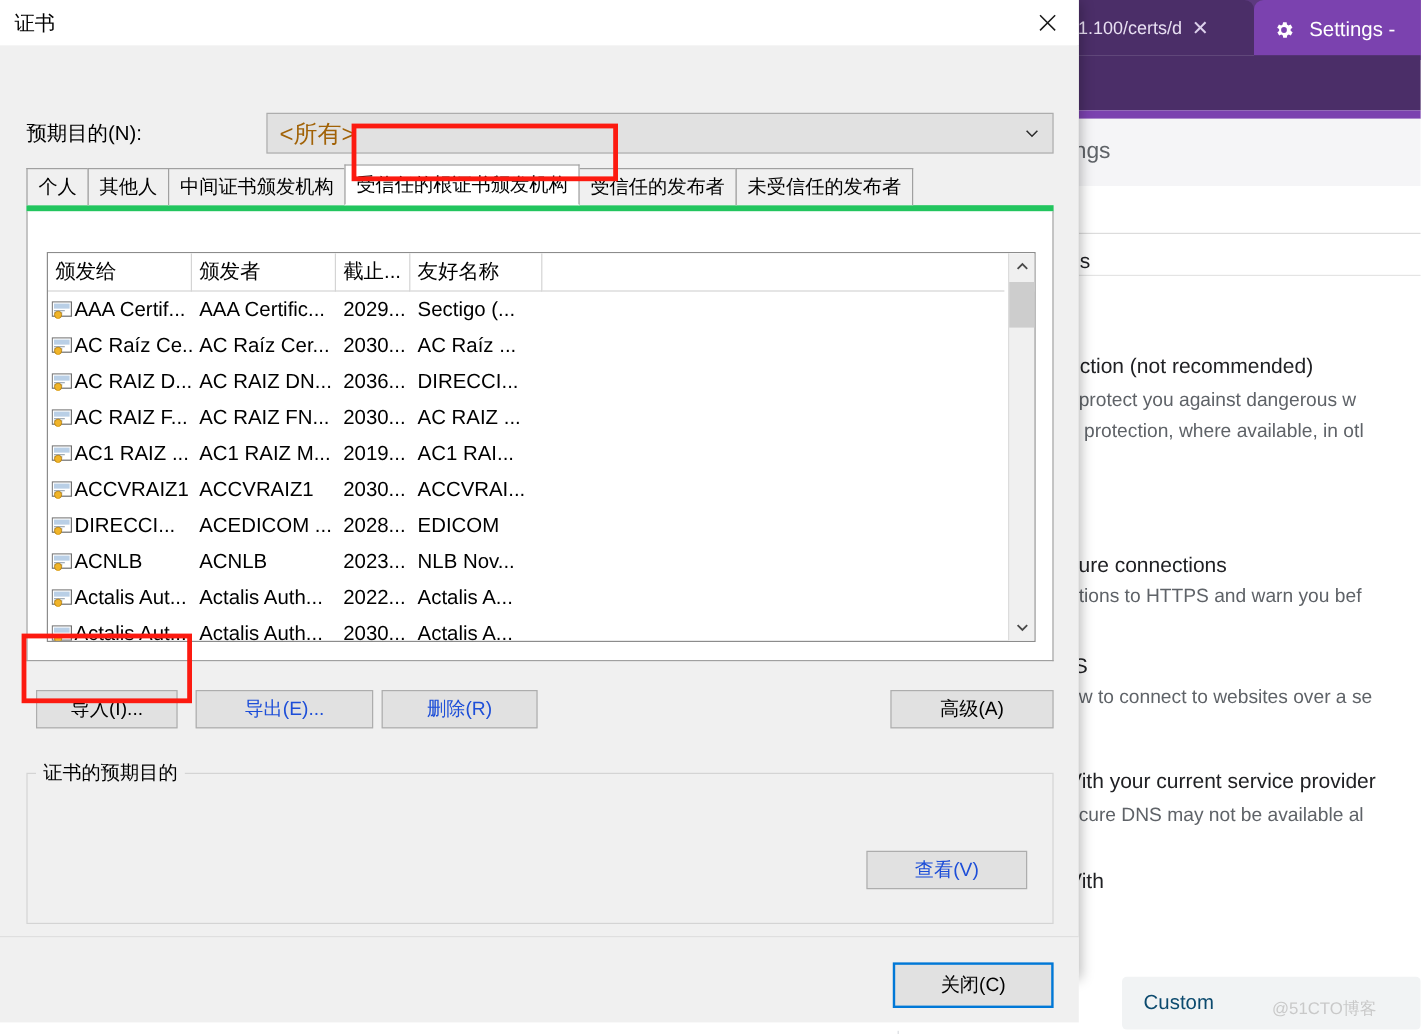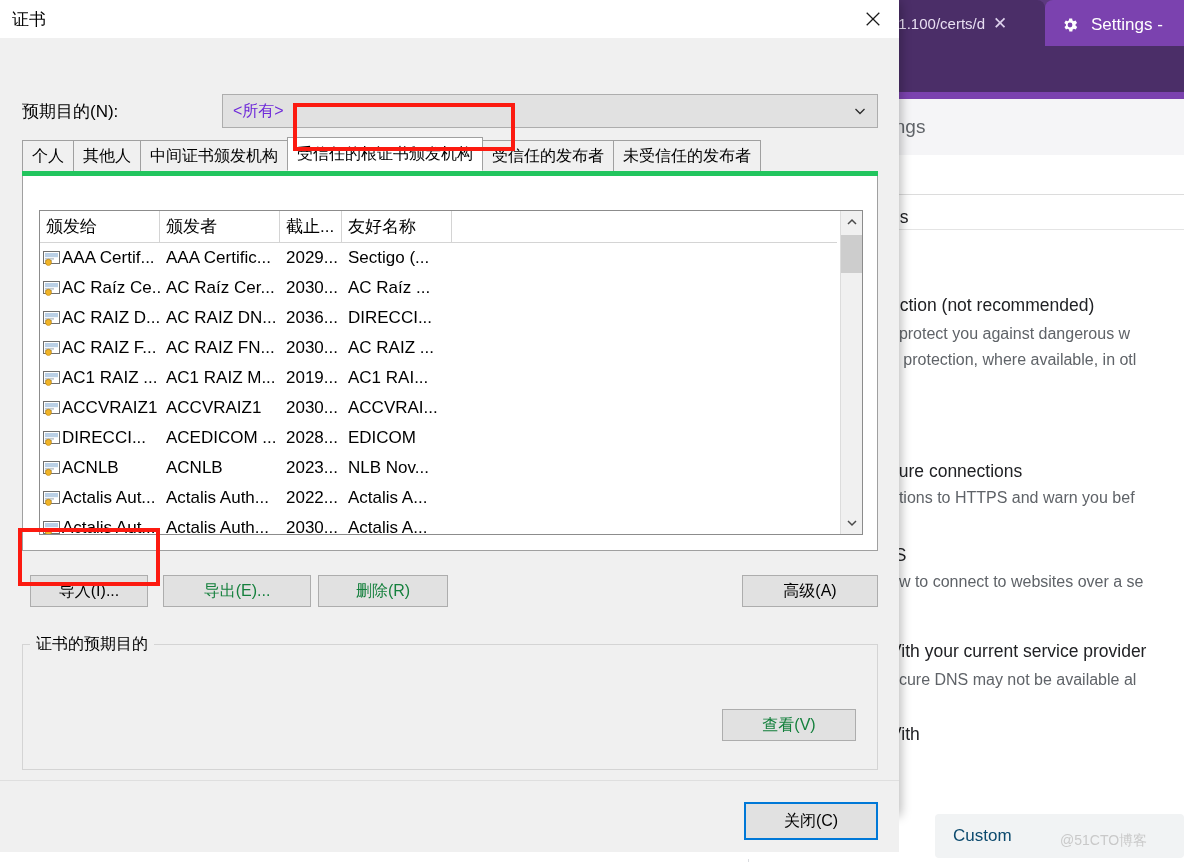--- a/index.html
+++ b/index.html
@@ -132,21 +132,21 @@
   .purpose-label {
     position: absolute; left: 22px; top: 62px;
     font-size: 17px; color: #000; white-space: nowrap;
   }
   .purpose-select {
     position: absolute; left: 222px; top: 56px; width: 656px; height: 34px;
     background: #e1e1e1; border: 1px solid #adadad;
     display: flex; align-items: center; cursor: pointer;
   }
   .purpose-select .ps-value {
-    margin-left: 10px; font-size: 16px; color: #6d28d9;
+    margin-left: 10px; font-size: 20px; color: #a16207;
   }
   .purpose-select .ps-arrow {
     position: absolute; right: 10px; top: 9px; width: 14px; height: 14px;
   }
 
   
   .tabstrip {
     position: absolute; left: 22px; top: 107px; width: 856px; height: 32px;
     border-bottom: 6px solid #22c55e;
     display: flex; align-items: flex-end;
@@ -220,21 +220,21 @@
     background: #cdcdcd; cursor: pointer;
   }
 
   
   .btn {
     position: absolute; height: 32px;
     background: #e1e1e1; border: 1px solid #adadad;
     display: flex; align-items: center; justify-content: center;
     font-size: 16px; color: #000; cursor: pointer; white-space: nowrap;
   }
-  .btn.disabled { color: #15803d; cursor: default; }
+  .btn.disabled { color: #1d4ed8; cursor: default; }
   .btn.default { border: 2px solid #0078d7; background: #e1e1e1; }
 
   .btn-import { left: 30px; top: 537px; width: 118px; }
   .btn-export { left: 163px; top: 537px; width: 148px; }
   .btn-remove { left: 318px; top: 537px; width: 130px; }
   .btn-advanced { left: 742px; top: 537px; width: 136px; }
 
   .import-highlight {
     position: absolute; left: 18px; top: 528px; width: 142px; height: 58px;
     border: 4px solid #fc1a10; pointer-events: none; z-index: 6;

